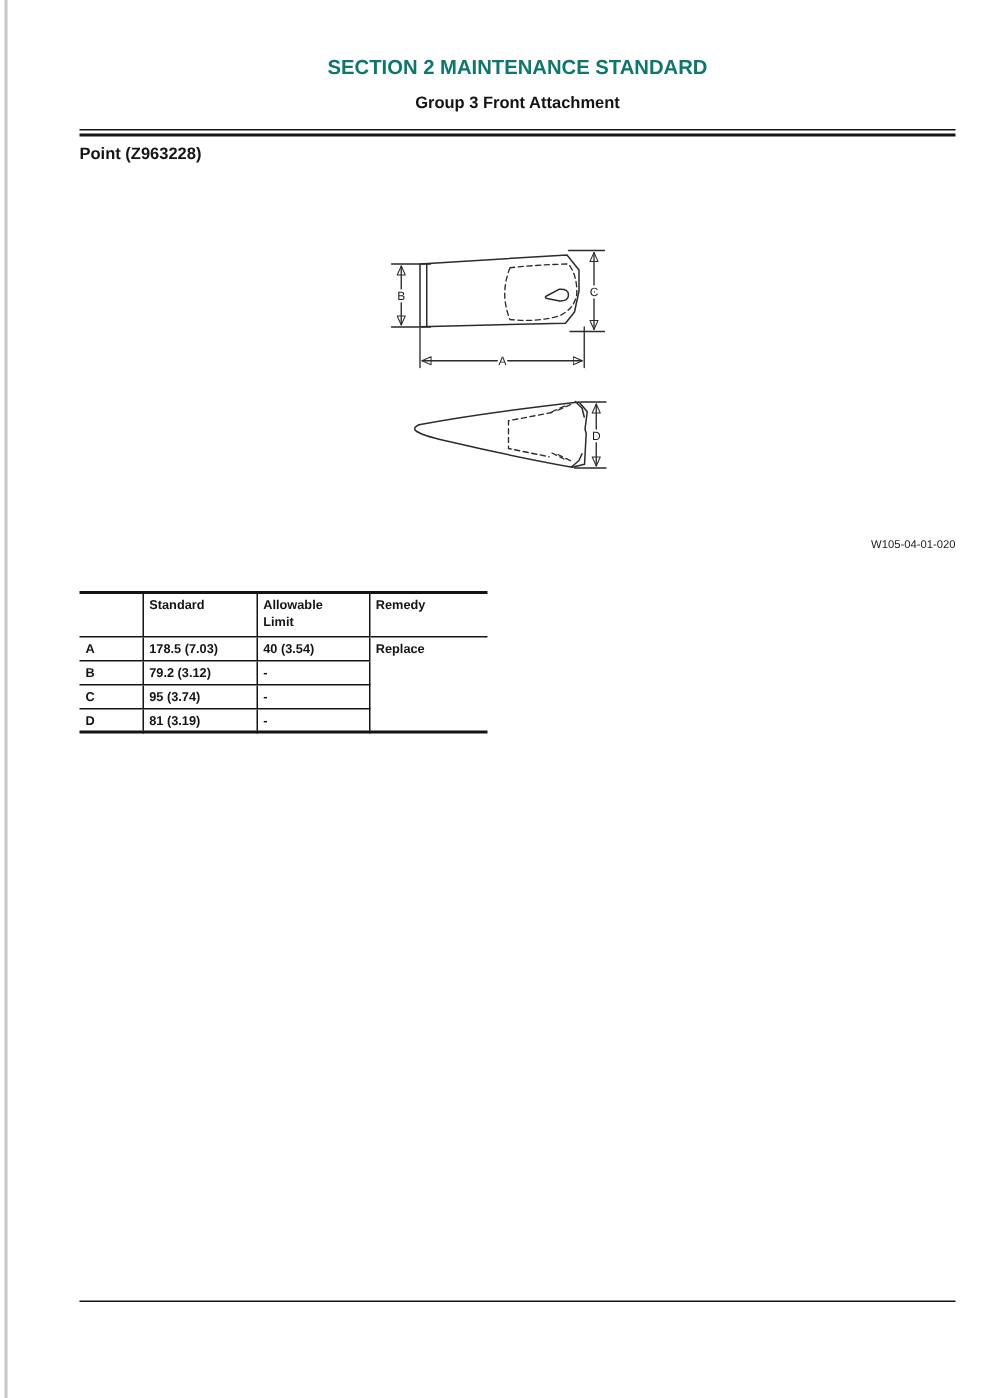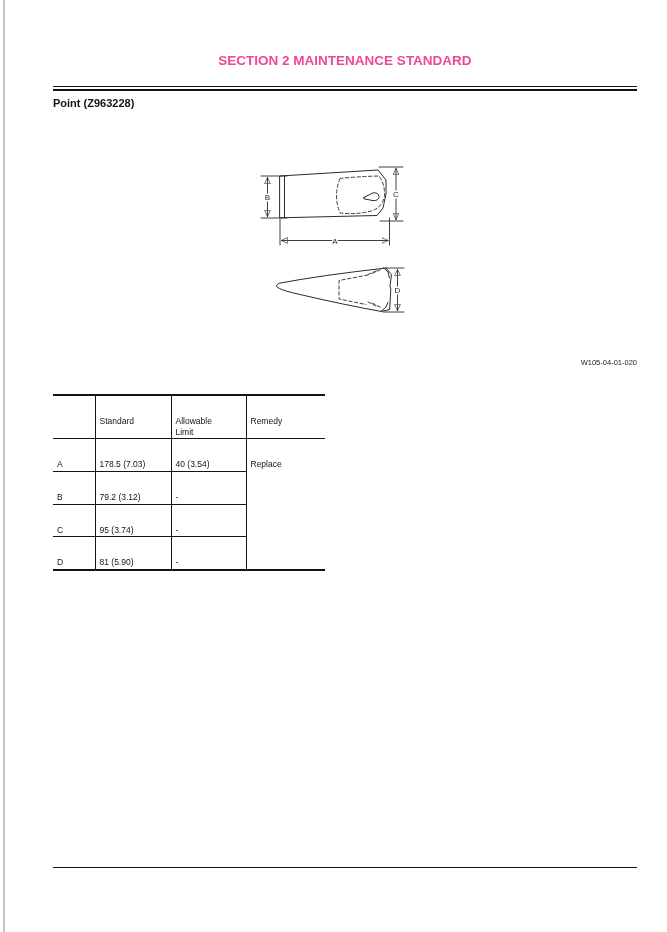--- a/index.html
+++ b/index.html
@@ -22,22 +22,21 @@
     position: absolute;
     left: 53px; top: 0;
     width: 584px; height: 100%;
   }
   .section-title {
     position: absolute;
     top: 37px; left: 0; width: 100%;
     text-align: center;
     font-size: 13.5px;
     font-weight: bold;
-    color: #ec4899;
-    margin-top: 16px;
+    color: #0f766e;
   }
   .group-title {
     position: absolute;
     top: 63px; left: 0; width: 100%;
     text-align: center;
     font-size: 11px;
     font-weight: bold;
     color: #141414;
   }
   .double-rule {
@@ -99,24 +98,24 @@
     width: 272px;
     border-collapse: collapse;
     table-layout: fixed;
     font-size: 8.5px;
     line-height: 1.25;
     color: #141414;
     border-top: 2.2px solid #141414;
     border-bottom: 2.4px solid #141414;
   }
   .spec-table th, .spec-table td {
-    font-weight: normal;
+    font-weight: bold;
     text-align: left;
     vertical-align: top;
-    padding: 20px 4px 1px 4px;
+    padding: 2px 4px 1px 4px;
   }
   .spec-table col.c0 { width: 42px; }
   .spec-table col.c1 { width: 76px; }
   .spec-table col.c2 { width: 75px; }
   .spec-table col.c3 { width: 79px; }
   .spec-table thead th { border-bottom: 1.1px solid #141414; height: 29px; }
   .spec-table thead th.h-allow { padding-right: 16px; }
   .spec-table .bl { border-left: 1.1px solid #141414; }
   .spec-table tbody td { border-bottom: 1px solid #141414; height: 16px; }
   .spec-table tbody td.remedy-cell { border-bottom: none; }
@@ -134,20 +133,21 @@
   }
 </style>
 </head>
 <body>
 
 <div class="page">
   <div class="edge-line"></div>
   <div class="content">
 
     <div class="section-title">SECTION 2 MAINTENANCE STANDARD</div>
+    <div class="group-title">Group 3 Front Attachment</div>
     <div class="double-rule"></div>
 
     <div class="point-heading">Point (Z963228)</div>
 
     <svg class="figure-svg" viewBox="0 0 180 170">
       <defs>
         <marker id="arr" viewBox="0 0 10 10" refX="9.2" refY="5" markerWidth="7.5" markerHeight="7.5" orient="auto-start-reverse">
           <path d="M0.5,1 L9.5,5 L0.5,9 z" fill="#2b2b2b" stroke="none"></path>
         </marker>
       </defs>
@@ -227,21 +227,21 @@
           <td class="bl">79.2 (3.12)</td>
           <td class="bl">-</td>
         </tr>
         <tr>
           <td>C</td>
           <td class="bl">95 (3.74)</td>
           <td class="bl">-</td>
         </tr>
         <tr>
           <td>D</td>
-          <td class="bl">81 (5.90)</td>
+          <td class="bl">81 (3.19)</td>
           <td class="bl">-</td>
         </tr>
       </tbody>
     </table>
 
     <div class="footer-rule"></div>
 
   </div>
 </div>
 

